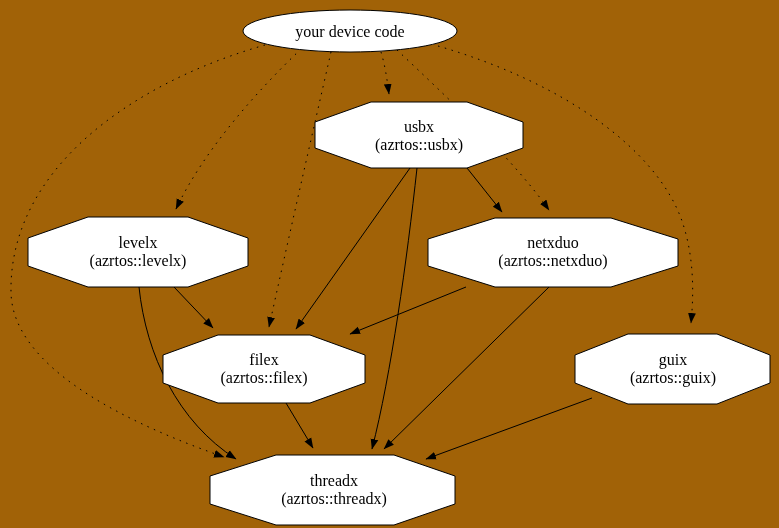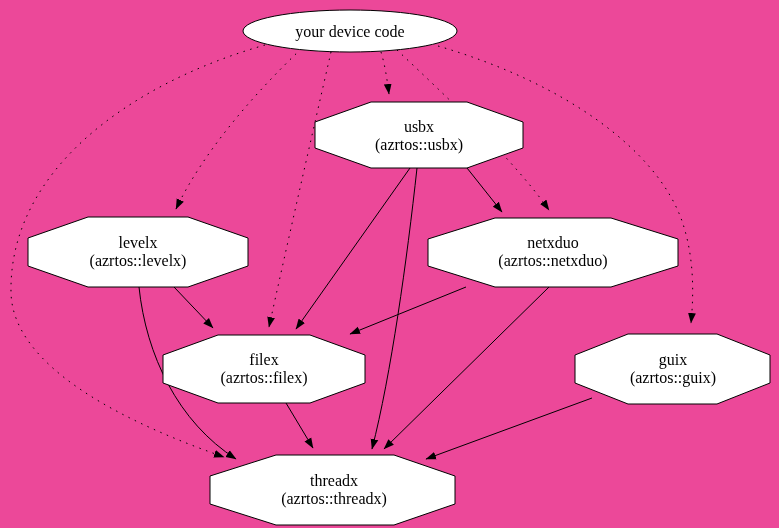--- a/index.html
+++ b/index.html
@@ -3,21 +3,21 @@
 <meta charset="utf-8">
 <style>
   html, body {
     margin: 0;
     padding: 0;
     background: #ffffff;
   }
   .canvas {
     width: 779px;
     height: 528px;
-    background: #ec4899;
+    background: #a16207;
     position: relative;
     overflow: hidden;
   }
   svg {
     display: block;
   }
   .node-shape {
     fill: #ffffff;
     stroke: #000000;
     stroke-width: 1;

